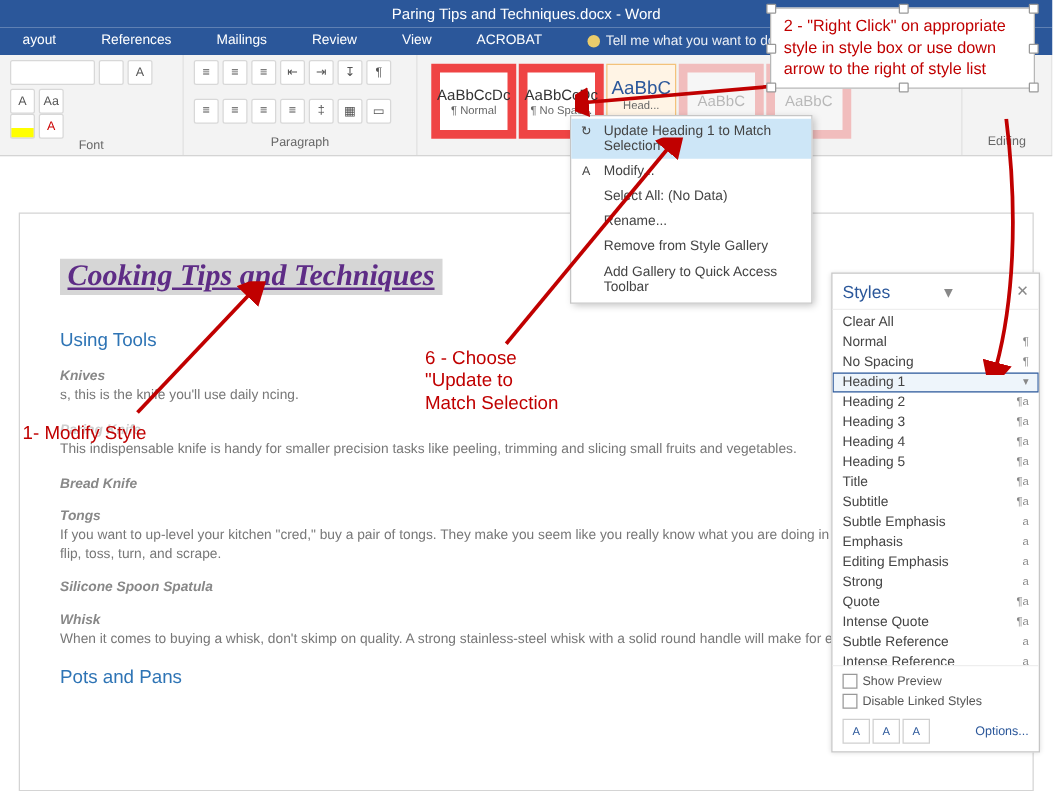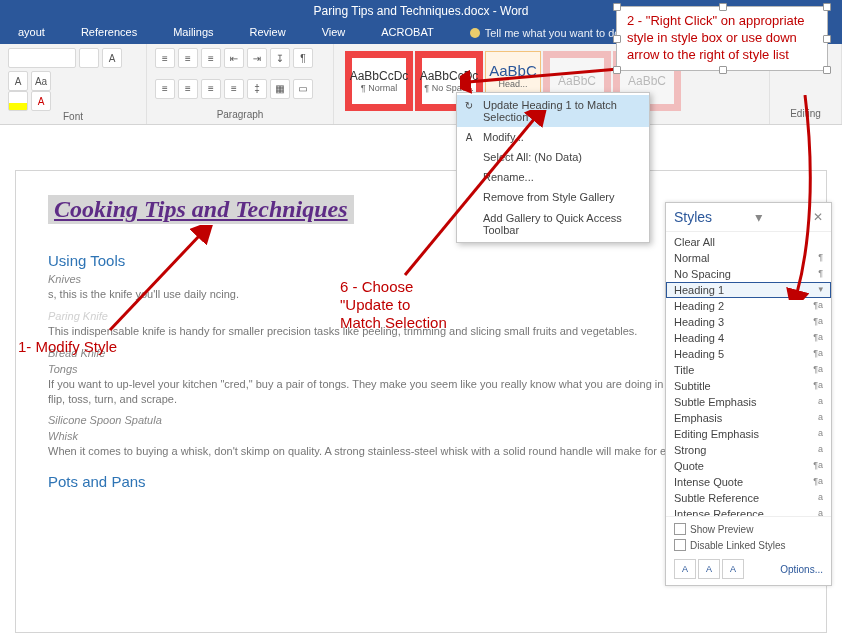--- a/index.html
+++ b/index.html
@@ -18,25 +18,25 @@
   .style-item{width:54px;height:46px;border:7px solid #ef4444;background:#fff;display:flex;flex-direction:column;align-items:center;justify-content:center;font-size:9px;color:#666}
   .style-item.sel{border:1px solid #f3c27b;background:#fff4e5}
   .style-item .prev{font-size:12px;color:#333}
   .style-item.sel .prev{color:#2b579a;font-size:15px}
   .editing{padding:5px 8px;font-size:10px;color:#555;display:flex;flex-direction:column;gap:2px}
   .context-menu{position:absolute;left:456px;top:92px;width:192px;background:#fff;border:1px solid #c6c6c6;box-shadow:2px 2px 6px rgba(0,0,0,.25);z-index:30;font-size:11px;padding:2px 0;line-height:1.1}
   .mi{padding:4px 8px 4px 26px;position:relative;cursor:default}
   .mi.hl{background:#cde6f7}
   .mi .ico{position:absolute;left:5px;top:3px;width:14px;height:14px;display:flex;align-items:center;justify-content:center;font-size:10px}
   .doc{position:absolute;left:15px;top:170px;right:15px;bottom:0;background:#fff;border:1px solid #d4d4d4;padding:20px 32px;overflow:hidden;color:#777}
-  .doc h1{margin:4px 0 14px;font-family:"Times New Roman",serif;font-size:24px;font-weight:bold;font-style:italic;text-decoration:underline;color:#5e2c86;background:#d6d6d6;display:inline-block;padding:1px 6px}
+  .doc h1{margin:16px 0 14px;font-family:"Times New Roman",serif;font-size:24px;font-weight:bold;font-style:italic;text-decoration:underline;color:#5e2c86;background:#d6d6d6;display:inline-block;padding:1px 6px}
   .doc h2{color:#2e74b5;font-size:15px;font-weight:500;margin:14px 0 4px}
-  .doc h3{color:#888;font-size:11px;font-style:italic;font-weight:400;margin:4px 0 2px}
+  .doc h3{color:#888;font-size:11px;font-style:italic;font-weight:700;margin:14px 0 2px}
   .doc p{margin:2px 0 8px;font-size:11px;line-height:1.35}
-  .styles-pane{position:absolute;right:10px;top:202px;width:165px;background:#fff;border:1px solid #c6c6c6;box-shadow:0 0 4px rgba(0,0,0,.15);z-index:20;font-size:11px}
+  .styles-pane{position:absolute;right:10px;top:218px;width:165px;background:#fff;border:1px solid #c6c6c6;box-shadow:0 0 4px rgba(0,0,0,.15);z-index:20;font-size:11px}
   .styles-pane .hd{padding:6px 8px;color:#2b579a;font-size:14px;border-bottom:1px solid #eee;display:flex;justify-content:space-between;align-items:center}
   .styles-pane .hd .x{color:#888;font-size:12px;cursor:pointer}
   .sl{max-height:280px;overflow:hidden;padding:2px 0}
   .sr{display:flex;justify-content:space-between;align-items:flex-start;padding:2px 8px;cursor:pointer}
   .sr.sel{border:1px solid #2b579a;background:#eef5fb;padding:1px 7px}
   .sr .m{color:#888;font-size:9px}
   .sp-foot{border-top:1px solid #eee;padding:6px 8px;display:flex;flex-direction:column;gap:4px}
   .chk{display:flex;align-items:center;gap:4px;font-size:10px;color:#555}
   .chk .box{width:10px;height:10px;border:1px solid #999}
   .ft-btns{display:flex;justify-content:space-between;align-items:center;margin-top:4px}

